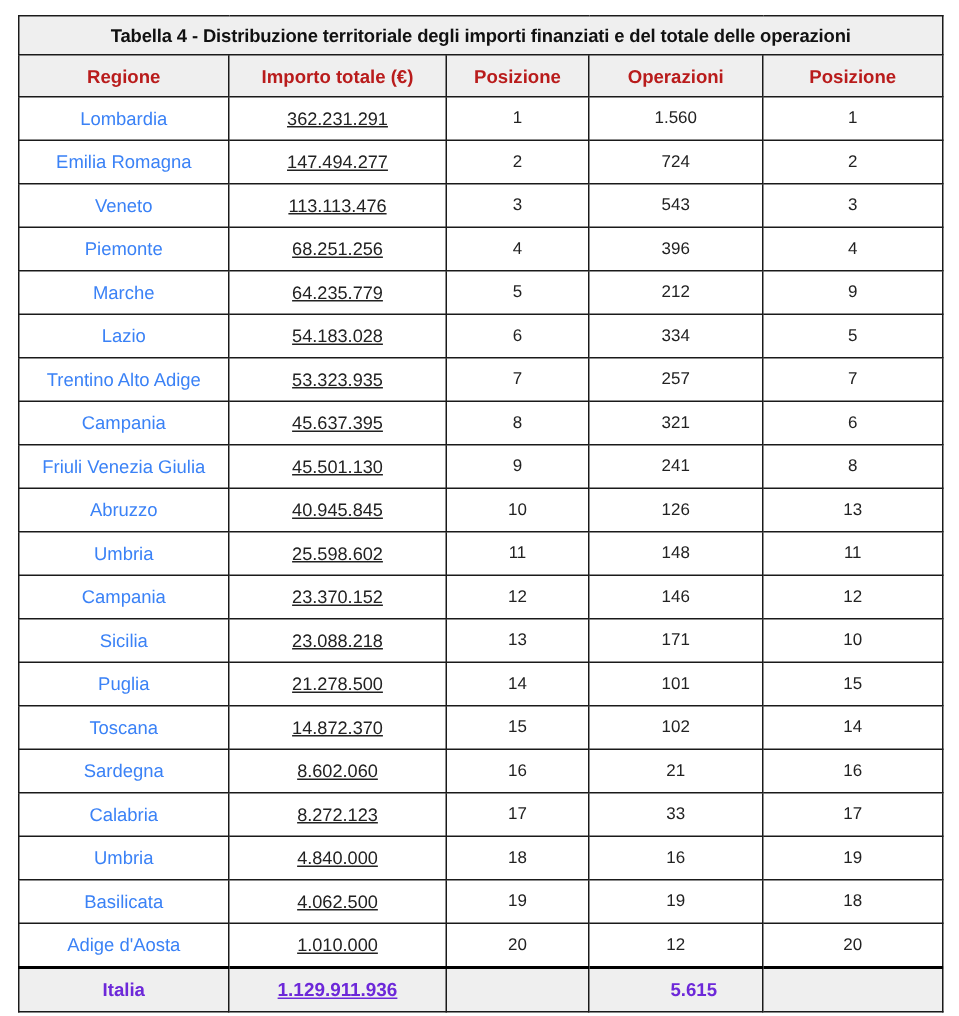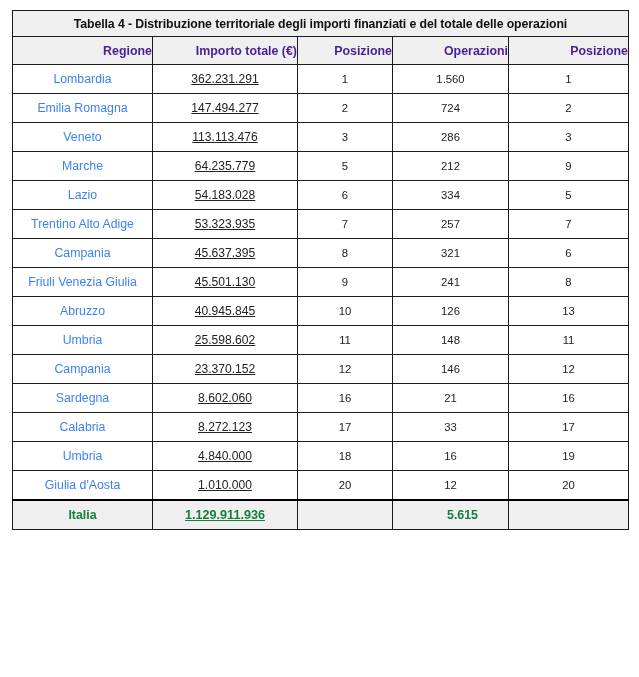--- a/index.html
+++ b/index.html
@@ -49,22 +49,21 @@
     letter-spacing: -0.1px;
     color: #111111;
   }
 
   
   tr.head-row th {
     background: #efefef;
     height: 27px;
     font-size: 12.4px;
     font-weight: bold;
-    color: #4c1d95;
-    text-align: right;
+    color: #b91c1c;
   }
 
   
   tr.data-row td {
     height: 28px;
     background: #ffffff;
   }
   td.c-region {
     font-size: 12.3px;
     font-weight: bold;
@@ -81,21 +80,21 @@
     font-weight: normal;
     color: #222222;
   }
 
   
   tr.total-row td {
     height: 28px;
     background: #efefef;
     border-top: 2px solid #000000;
     font-weight: bold;
-    color: #15803d;
+    color: #6d28d9;
   }
   tr.total-row td.c-region { font-size: 12.4px; }
   tr.total-row td.c-amount { font-size: 12.6px; margin-top: 20px; }
   tr.total-row td.c-ops    { font-size: 12.4px; padding-left: 24px; }
 
   
   col.w-region { width: 140px; }
   col.w-amount { width: 145px; }
   col.w-pos1   { width: 95px;  }
   col.w-ops    { width: 116px; }
@@ -140,22 +139,29 @@
           <td class="c-region">Emilia Romagna</td>
           <td class="c-amount">147.494.277</td>
           <td class="c-pos">2</td>
           <td class="c-ops">724</td>
           <td class="c-pos">2</td>
         </tr>
         <tr class="data-row">
           <td class="c-region">Veneto</td>
           <td class="c-amount">113.113.476</td>
           <td class="c-pos">3</td>
-          <td class="c-ops">286</td>
+          <td class="c-ops">543</td>
           <td class="c-pos">3</td>
+        </tr>
+        <tr class="data-row">
+          <td class="c-region">Piemonte</td>
+          <td class="c-amount">68.251.256</td>
+          <td class="c-pos">4</td>
+          <td class="c-ops">396</td>
+          <td class="c-pos">4</td>
         </tr>
         <tr class="data-row">
           <td class="c-region">Marche</td>
           <td class="c-amount">64.235.779</td>
           <td class="c-pos">5</td>
           <td class="c-ops">212</td>
           <td class="c-pos">9</td>
         </tr>
         <tr class="data-row">
           <td class="c-region">Lazio</td>
@@ -200,20 +206,41 @@
           <td class="c-pos">11</td>
         </tr>
         <tr class="data-row">
           <td class="c-region">Campania</td>
           <td class="c-amount">23.370.152</td>
           <td class="c-pos">12</td>
           <td class="c-ops">146</td>
           <td class="c-pos">12</td>
         </tr>
         <tr class="data-row">
+          <td class="c-region">Sicilia</td>
+          <td class="c-amount">23.088.218</td>
+          <td class="c-pos">13</td>
+          <td class="c-ops">171</td>
+          <td class="c-pos">10</td>
+        </tr>
+        <tr class="data-row">
+          <td class="c-region">Puglia</td>
+          <td class="c-amount">21.278.500</td>
+          <td class="c-pos">14</td>
+          <td class="c-ops">101</td>
+          <td class="c-pos">15</td>
+        </tr>
+        <tr class="data-row">
+          <td class="c-region">Toscana</td>
+          <td class="c-amount">14.872.370</td>
+          <td class="c-pos">15</td>
+          <td class="c-ops">102</td>
+          <td class="c-pos">14</td>
+        </tr>
+        <tr class="data-row">
           <td class="c-region">Sardegna</td>
           <td class="c-amount">8.602.060</td>
           <td class="c-pos">16</td>
           <td class="c-ops">21</td>
           <td class="c-pos">16</td>
         </tr>
         <tr class="data-row">
           <td class="c-region">Calabria</td>
           <td class="c-amount">8.272.123</td>
           <td class="c-pos">17</td>
@@ -221,21 +248,28 @@
           <td class="c-pos">17</td>
         </tr>
         <tr class="data-row">
           <td class="c-region">Umbria</td>
           <td class="c-amount">4.840.000</td>
           <td class="c-pos">18</td>
           <td class="c-ops">16</td>
           <td class="c-pos">19</td>
         </tr>
         <tr class="data-row">
-          <td class="c-region">Giulia d'Aosta</td>
+          <td class="c-region">Basilicata</td>
+          <td class="c-amount">4.062.500</td>
+          <td class="c-pos">19</td>
+          <td class="c-ops">19</td>
+          <td class="c-pos">18</td>
+        </tr>
+        <tr class="data-row">
+          <td class="c-region">Adige d'Aosta</td>
           <td class="c-amount">1.010.000</td>
           <td class="c-pos">20</td>
           <td class="c-ops">12</td>
           <td class="c-pos">20</td>
         </tr>
       </tbody>
 
     <tfoot>
       <tr class="total-row">
         <td class="c-region">Italia</td>

